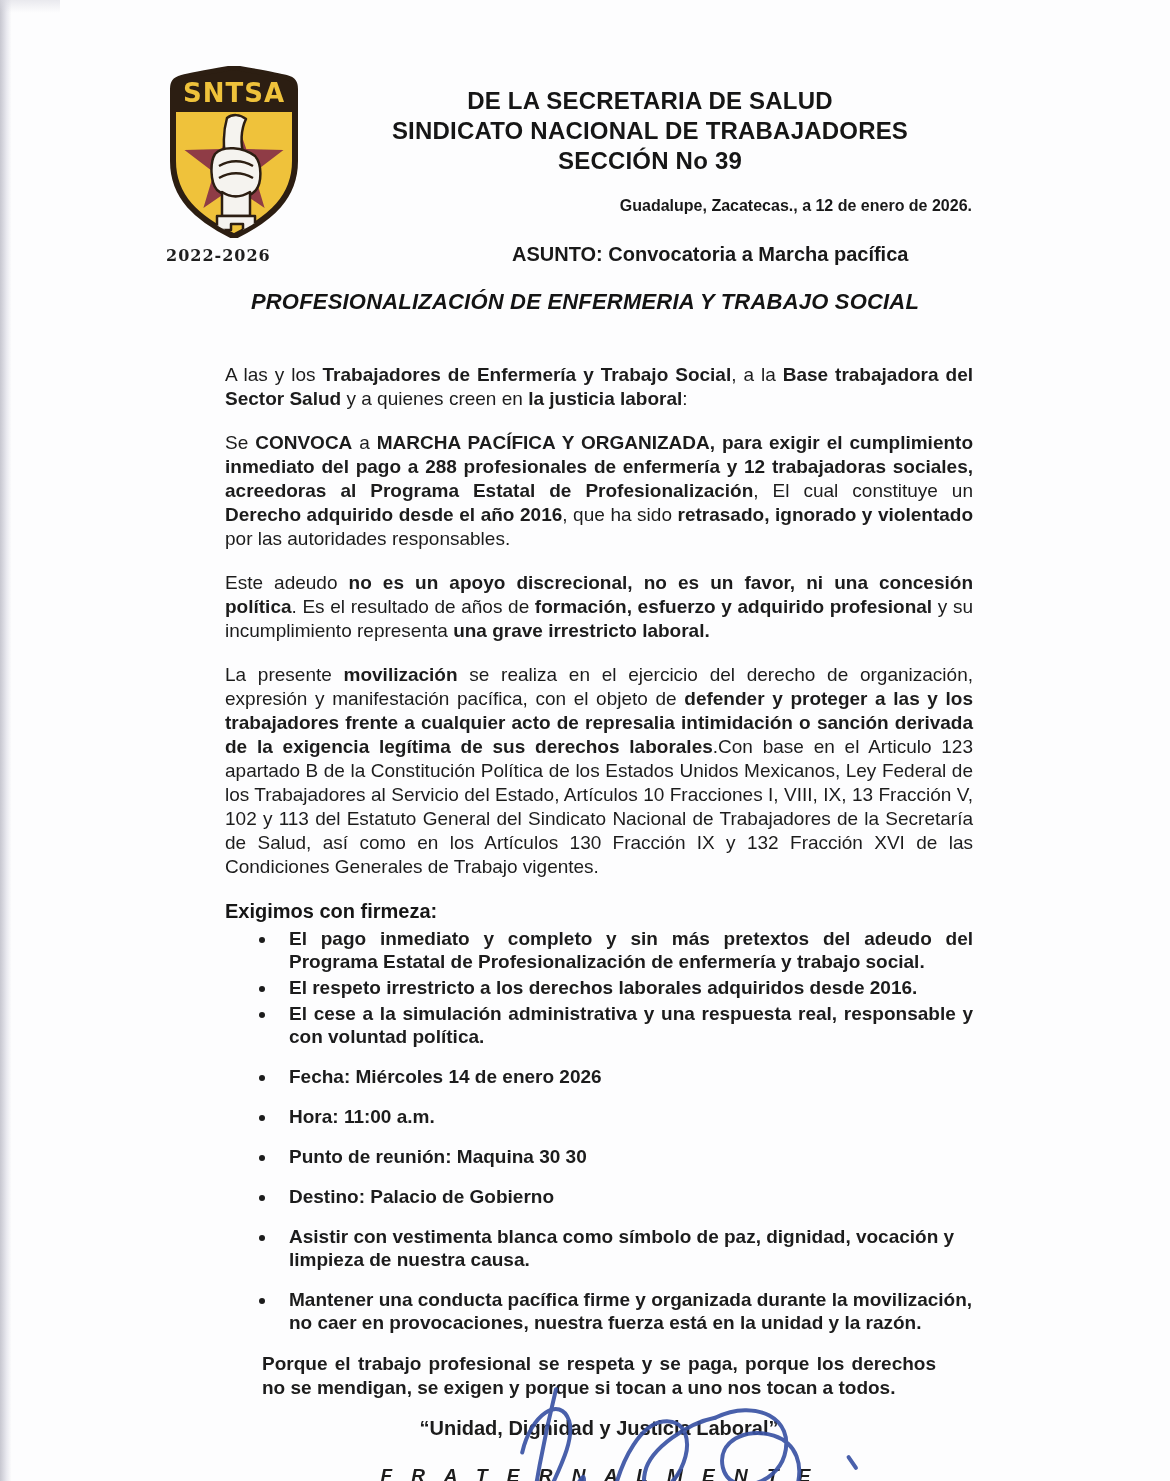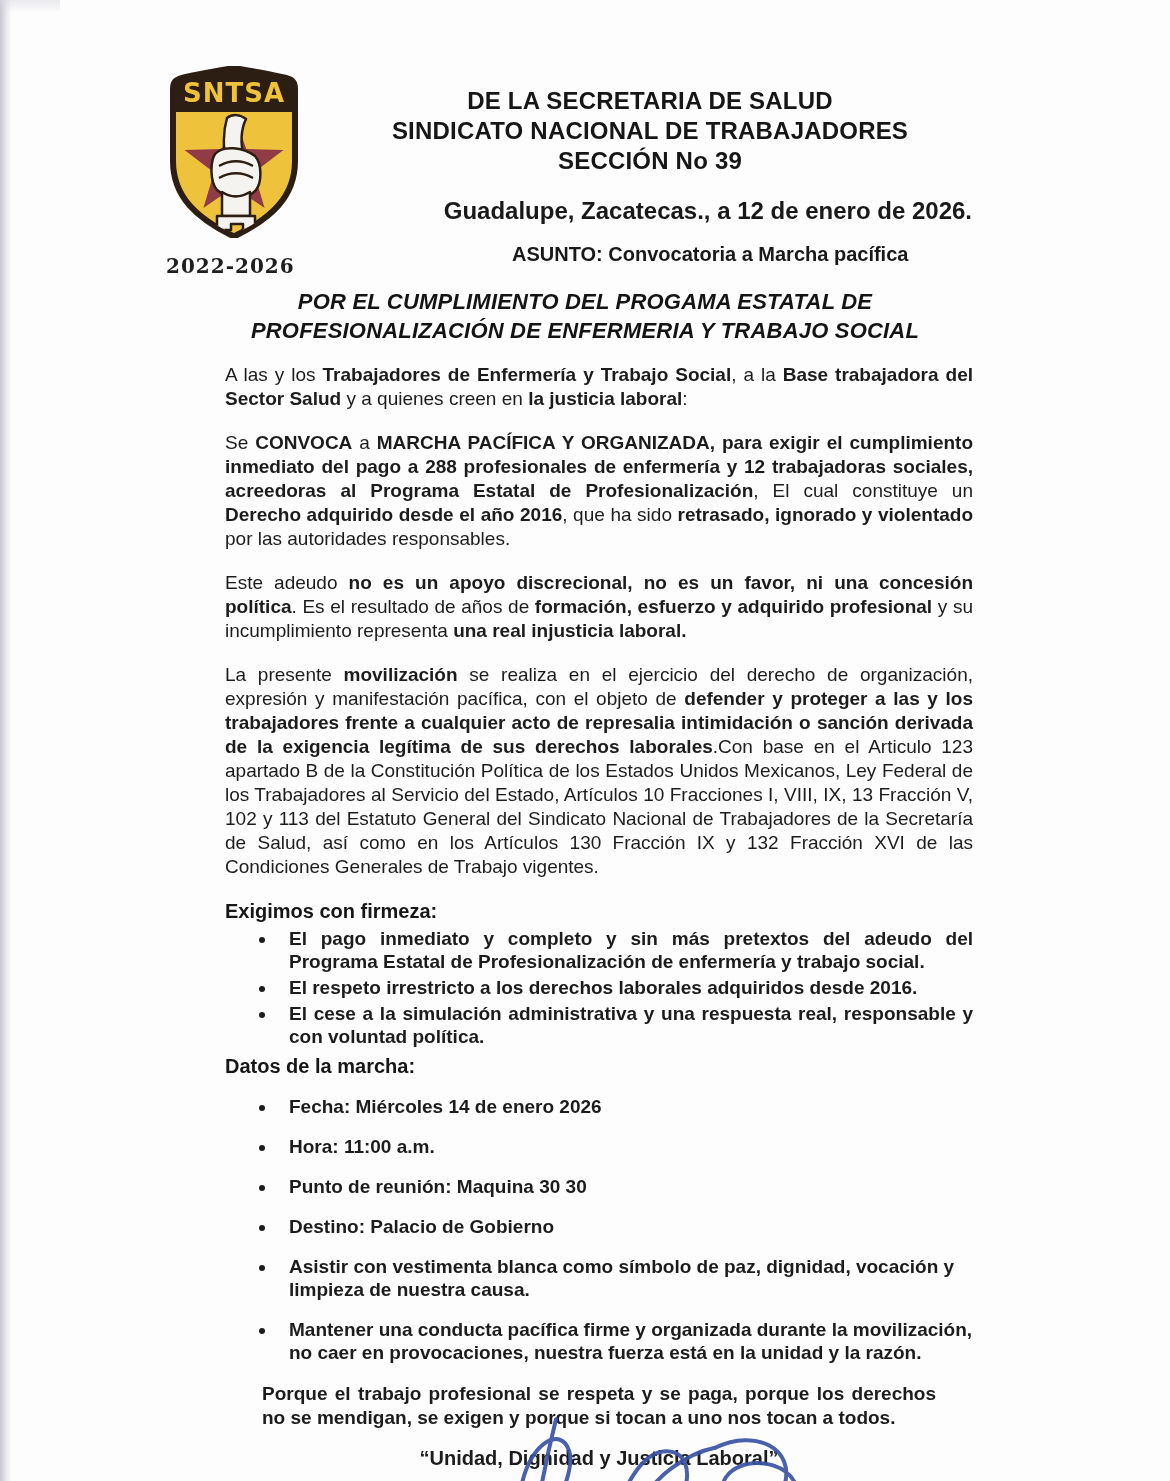--- a/index.html
+++ b/index.html
@@ -15,30 +15,30 @@
     background:linear-gradient(to right,#c7c7d0,#e9e9ef 55%,#ffffff);
   }
   .page-corner{
     position:absolute;left:0;top:0;width:60px;height:16px;
     background:linear-gradient(to bottom,#d9d9e1,rgba(255,255,255,0) 80%);
     opacity:.55;
   }
   
   .logo-wrap{position:absolute;left:166px;top:66px;width:136px;}
   .logo-years{
-    margin-top:12px;font-family:"DejaVu Serif","Liberation Serif",serif;
-    font-weight:700;font-size:20px;letter-spacing:1px;color:#1e1e1e;
+    margin-top:4px;font-family:"DejaVu Serif","Liberation Serif",serif;
+    font-weight:700;font-size:16px;letter-spacing:1px;color:#1e1e1e;
   }
   .org-title{
     position:absolute;left:320px;top:86px;width:660px;text-align:center;
     font-weight:700;font-size:24px;line-height:30px;color:#161616;letter-spacing:.2px;
   }
   .dateline{
     position:absolute;right:198px;top:197px;
-    font-weight:700;font-size:24px;color:#191919;
+    font-weight:700;font-size:16px;color:#191919;
   }
   .subject{
     position:absolute;left:512px;top:243px;
     font-weight:700;font-size:20px;color:#191919;
   }
   .doc-title{
     position:absolute;left:185px;top:287px;width:800px;text-align:center;
     font-weight:700;font-style:italic;font-size:22px;line-height:29px;color:#141414;
     letter-spacing:.2px;
   }
@@ -112,38 +112,36 @@
 <div class="org-title">
   <div>DE LA SECRETARIA DE SALUD</div>
   <div>SINDICATO NACIONAL DE TRABAJADORES</div>
   <div>SECCIÓN No 39</div>
 </div>
 
 <div class="dateline">Guadalupe, Zacatecas., a 12 de enero de 2026.</div>
 <div class="subject">ASUNTO: Convocatoria a Marcha pacífica</div>
 
 <div class="doc-title">
-  <div>POR EL CUMPLIMIENTO DEL PROGAMA ESTATAL DE</div>
   <div>PROFESIONALIZACIÓN DE ENFERMERIA Y TRABAJO SOCIAL</div>
 </div>
 
 <div class="body-col">
   <p class="rich"><span>A las y los </span><span class="b">Trabajadores de Enfermería y Trabajo Social</span><span>, a la </span><span class="b">Base trabajadora del Sector Salud</span><span> y a quienes creen en </span><span class="b">la justicia laboral</span><span>:</span></p>
   <p class="rich"><span>Se </span><span class="b">CONVOCA</span><span> a </span><span class="b">MARCHA PACÍFICA Y ORGANIZADA, para exigir el cumplimiento inmediato del pago a 288 profesionales de enfermería y 12 trabajadoras sociales, acreedoras al Programa Estatal de Profesionalización</span><span>, El cual constituye un </span><span class="b">Derecho adquirido desde el año 2016</span><span>, que ha sido </span><span class="b">retrasado, ignorado y violentado</span><span> por las autoridades responsables.</span></p>
-  <p class="rich"><span>Este adeudo </span><span class="b">no es un apoyo discrecional, no es un favor, ni una concesión política</span><span>. Es el resultado de años de </span><span class="b">formación, esfuerzo y adquirido profesional</span><span> y su incumplimiento representa </span><span class="b">una real injusticia laboral.</span></p>
+  <p class="rich"><span>Este adeudo </span><span class="b">no es un apoyo discrecional, no es un favor, ni una concesión política</span><span>. Es el resultado de años de </span><span class="b">formación, esfuerzo y adquirido profesional</span><span> y su incumplimiento representa </span><span class="b">una grave irrestricto laboral.</span></p>
   <p class="rich"><span>La presente </span><span class="b">movilización</span><span> se realiza en el ejercicio del derecho de organización, expresión y manifestación pacífica, con el objeto de </span><span class="b">defender y proteger a las y los trabajadores frente a cualquier acto de represalia intimidación o sanción derivada de la exigencia legítima de sus derechos laborales</span><span>.Con base en el Articulo 123 apartado B de la Constitución Política de los Estados Unidos Mexicanos, Ley Federal de los Trabajadores al Servicio del Estado, Artículos 10 Fracciones I, VIII, IX, 13 Fracción V, 102 y 113 del Estatuto General del Sindicato Nacional de Trabajadores de la Secretaría de Salud, así como en los Artículos 130 Fracción IX y 132 Fracción XVI de las Condiciones Generales de Trabajo vigentes.</span></p>
 
   <div class="center-head">Exigimos con firmeza:</div>
   <ul class="demands">
       <li>El pago inmediato y completo y sin más pretextos del adeudo del Programa Estatal de Profesionalización de enfermería y trabajo social.</li>
       <li>El respeto irrestricto a los derechos laborales adquiridos desde 2016.</li>
       <li>El cese a la simulación administrativa y una respuesta real, responsable y con voluntad política.</li>
     </ul>
 
-  <div class="center-head">Datos de la marcha:</div>
   <ul class="march">
       <li>Fecha: Miércoles 14 de enero 2026</li>
       <li>Hora: 11:00 a.m.</li>
       <li>Punto de reunión: Maquina 30 30</li>
       <li>Destino: Palacio de Gobierno</li>
       <li>Asistir con vestimenta blanca como símbolo de paz, dignidad, vocación y limpieza de nuestra causa.</li>
       <li>Mantener una conducta pacífica firme y organizada durante la movilización, no caer en provocaciones, nuestra fuerza está en la unidad y la razón.</li>
     </ul>
 
   <p class="closing">Porque el trabajo profesional se respeta y se paga, porque los derechos no se mendigan, se exigen y porque si tocan a uno nos tocan a todos.</p>

